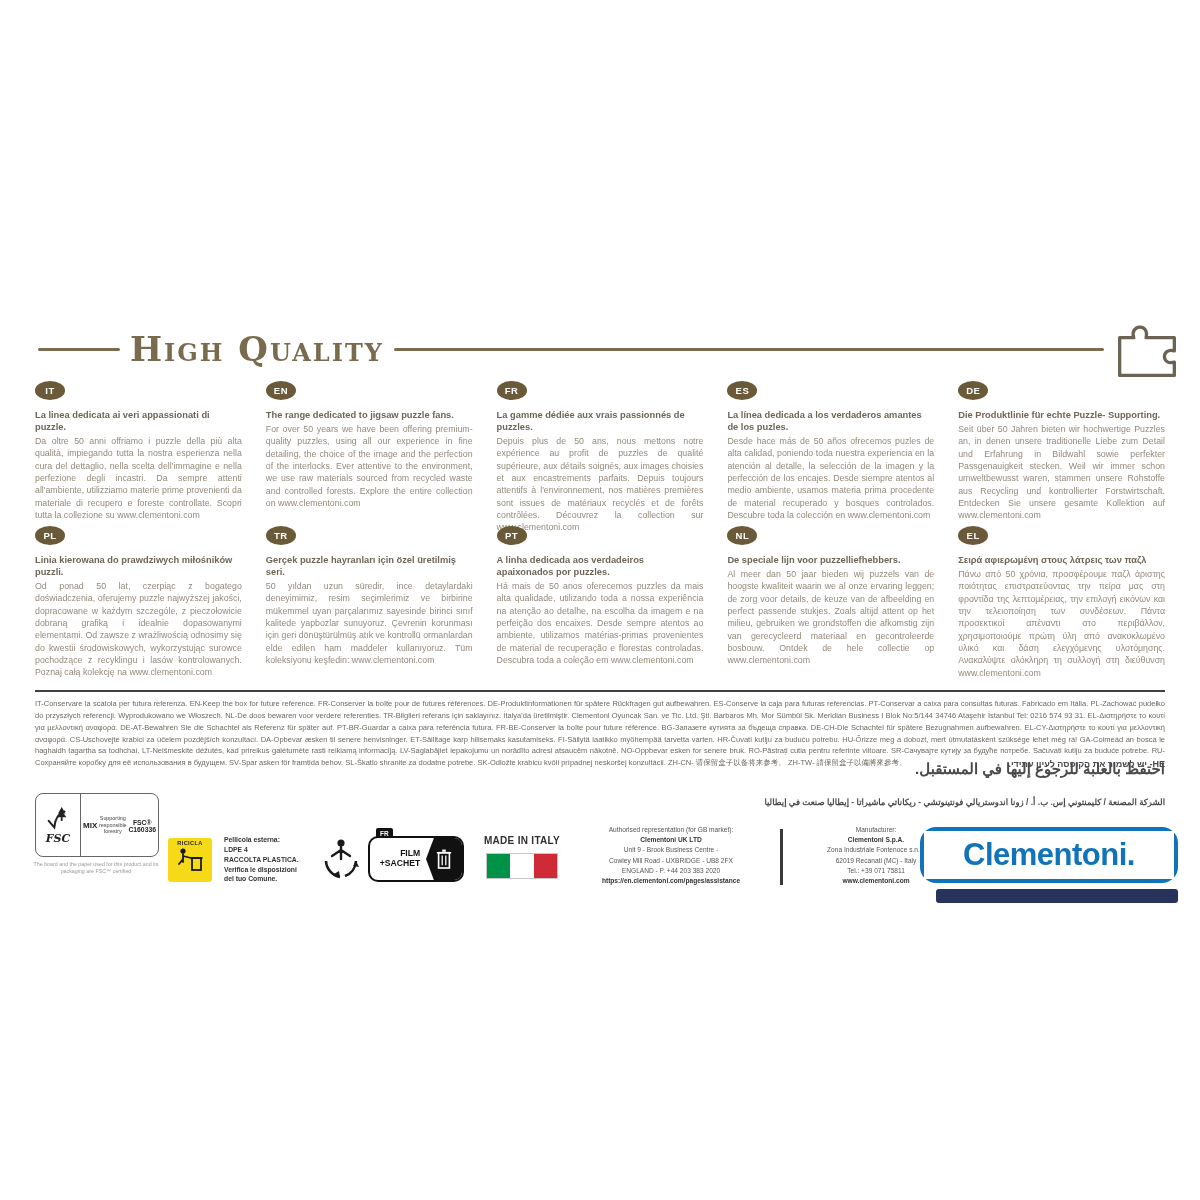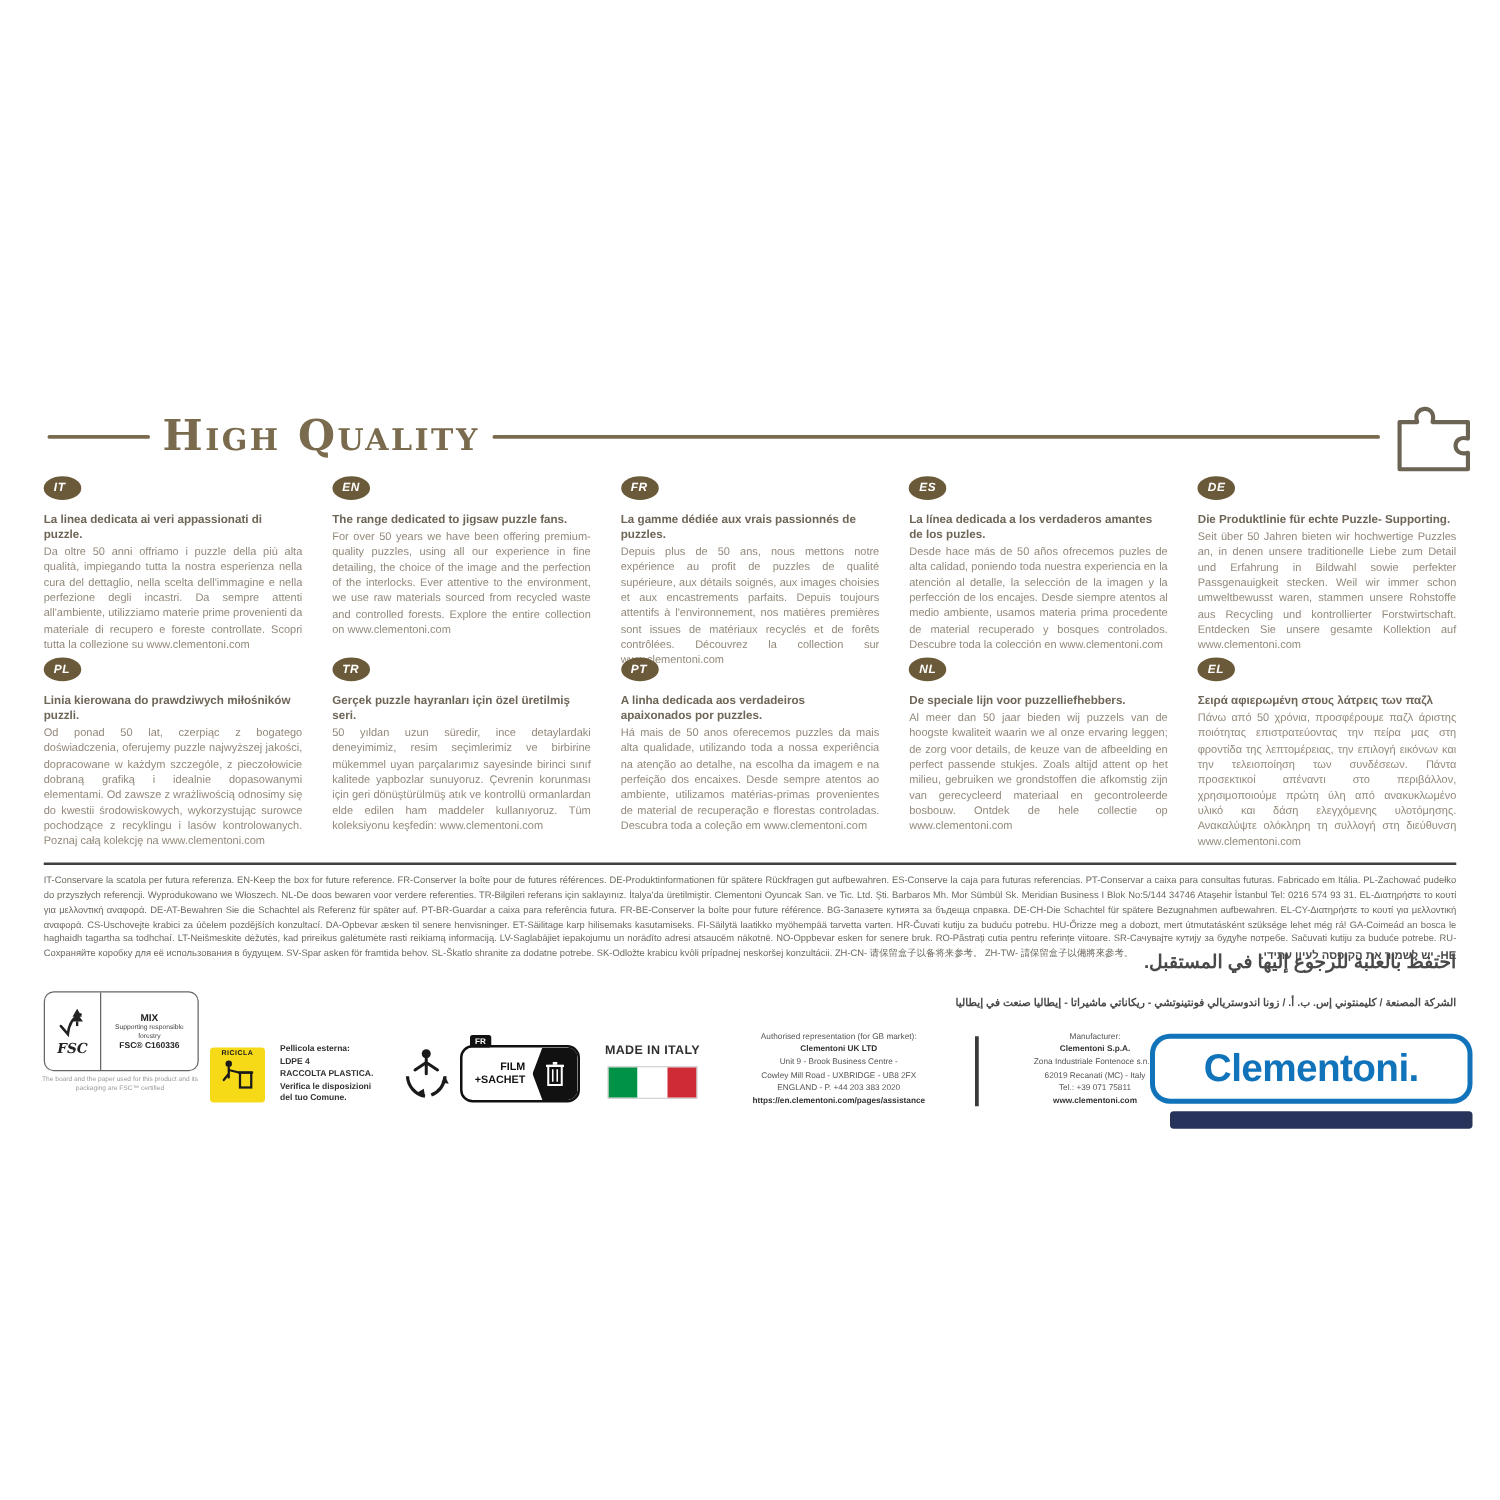--- a/index.html
+++ b/index.html
@@ -17,22 +17,22 @@
   .title-sub{font-family:"Liberation Sans",sans-serif;text-transform:uppercase;
        font-size:23px;color:#7b6b4e;letter-spacing:8px;font-weight:600;margin-left:10px;}
   .puzzle-svg{flex:0 0 auto;}
 
   
   .grid{position:absolute;left:35px;right:35px;display:grid;
         grid-template-columns:repeat(5,1fr);column-gap:24px;}
   .grid.row1{top:380px;}
   .grid.row2{top:525px;}
   .badge{display:inline-block;background:#6b5a39;color:#fff;font-weight:bold;
-         font-size:9.5px;padding:4px 8px;min-width:14px;
-         border-radius:50%;letter-spacing:.5px;font-style:italic;}
+         font-size:9.5px;padding:4px 8px;min-width:14px;text-align:center;
+         border-radius:50%;letter-spacing:.5px;}
   .lang-heading{margin:9px 0 2px 0;font-size:9.3px;font-weight:bold;
          color:#6e6557;line-height:1.3;}
   .lang-body{margin:0;font-size:8.8px;color:#93897b;text-align:justify;line-height:1.4;}
 
   
   .divider{position:absolute;top:690px;left:35px;right:35px;height:1.5px;background:#3f3f3f;}
   .legal{position:absolute;top:698px;left:35px;right:35px;font-size:7.5px;
          color:#6e6960;line-height:1.58;text-align:justify;}
   .rtl-line{position:absolute;right:35px;direction:rtl;text-align:right;
          font-weight:bold;color:#4a4a4a;}
@@ -41,21 +41,21 @@
   .arabic-mfr{top:797px;font-size:8.5px;}
 
   
   .footer{position:absolute;left:0;top:785px;right:0;height:130px;}
   .fsc-box{position:absolute;left:35px;top:8px;width:122px;height:62px;
            border:1.5px solid #666;border-radius:8px;display:flex;background:#fff;}
   .fsc-left{width:44px;border-right:1.5px solid #666;display:flex;flex-direction:column;
            align-items:center;justify-content:center;}
   .fsc-acr{font-family:"DejaVu Serif",serif;font-weight:bold;font-style:italic;
            font-size:11px;color:#222;}
-  .fsc-right{flex:1;display:flex;flex-direction:column;align-items:center;
+  .fsc-right{flex:1;display:flex;flex-direction:row;align-items:center;
            justify-content:center;text-align:center;padding:2px;}
   .fsc-mix{font-size:8px;font-weight:bold;color:#222;}
   .fsc-sub{font-size:5.4px;color:#444;line-height:1.25;}
   .fsc-code{font-size:6.8px;font-weight:bold;color:#222;margin-top:1px;}
   .fsc-caption{position:absolute;left:28px;top:76px;width:136px;font-size:5.3px;
            color:#999;text-align:center;line-height:1.4;}
 
   .ricicla{position:absolute;left:168px;top:53px;width:44px;height:42px;background:#f6d917;
            border-radius:3px;display:flex;flex-direction:column;align-items:center;padding-top:2px;}
   .ricicla-label{font-size:5.6px;font-weight:bold;color:#1a1a1a;letter-spacing:.4px;}
@@ -84,21 +84,21 @@
 
   .addr{position:absolute;text-align:center;font-size:6.6px;color:#555;line-height:1.55;}
   .addr .bold{font-weight:bold;color:#333;}
   .addr .pre{white-space:pre-line;}
   .gb-addr{left:566px;top:40px;width:210px;}
   .mfr-addr{left:792px;top:40px;width:168px;}
   .addr-divider{position:absolute;left:780px;top:44px;width:2.5px;height:56px;background:#3a3a3a;}
 
   .logo-plate{position:absolute;left:920px;top:42px;width:258px;height:56px;
         background:#1173b9;border-radius:16px;padding:0;}
-  .logo-inner{position:absolute;inset:4px;background:#fff;border-radius:12px;
+  .logo-inner{position:absolute;inset:4px;background:#fff;border-radius:0;
         display:flex;align-items:center;justify-content:center;}
   .logo-text{color:#1173b9;font-size:31px;font-weight:bold;letter-spacing:-0.5px;}
   .navy-bar{position:absolute;left:936px;top:104px;width:242px;height:14px;
         background:#28335c;border-radius:3px;}
 </style>
 </head>
 <body>
 
 <div class="hdr">
   <span class="rule rule-l"></span>

